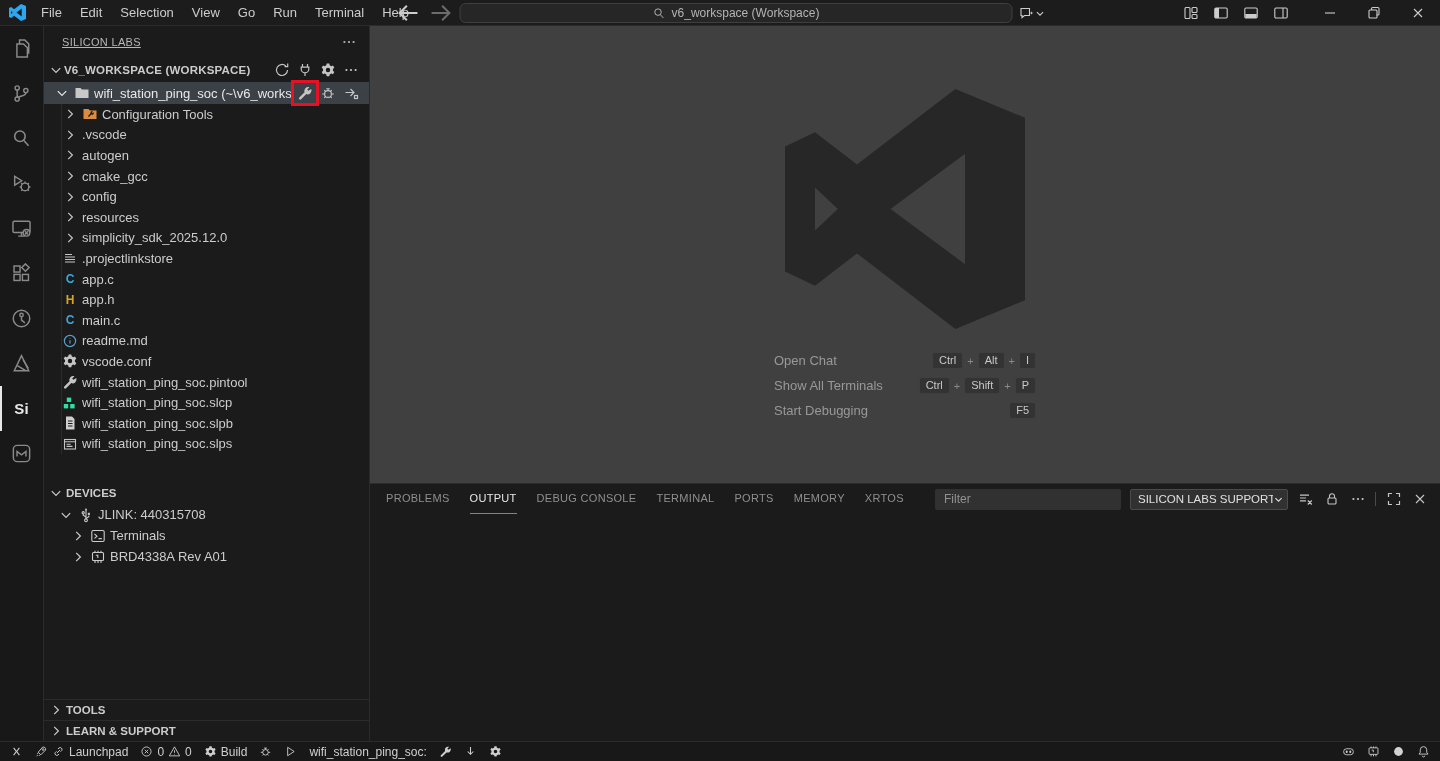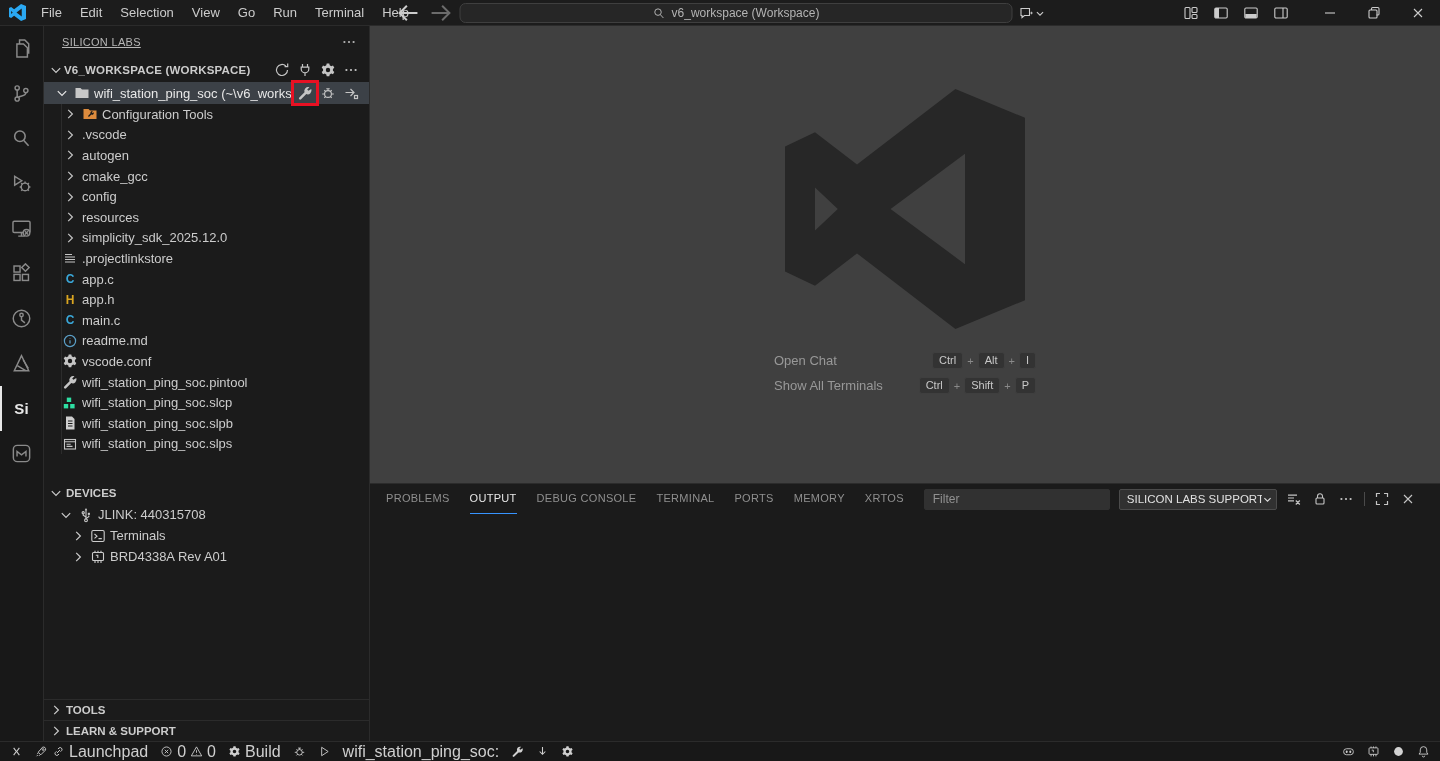--- a/index.html
+++ b/index.html
@@ -84,40 +84,40 @@
   .shortcuts { position:absolute; left:50%; top:322px; transform:translateX(-50%); width:262px; }
   .sc-row { height:25px; display:flex; align-items:center; justify-content:space-between; }
   .sc-label { color:#989898; font-size:13px; }
   .sc-keys { display:flex; align-items:center; gap:4px; }
   .sc-keys kbd { background:#333333; border:1px solid #3f3f3f; border-radius:3px; padding:1px 6px 2px;
     font-family:"Liberation Sans", sans-serif; font-size:11px; color:#c8c8c8; }
   .sc-keys .plus { color:#8a8a8a; font-size:11px; }
 
   
   .panel { height:258px; background:#1b1b1b; border-top:1px solid #2b2b2b; flex:none;
-    display:flex; flex-direction:row; }
+    display:flex; flex-direction:column; }
   .panel-header { height:30px; display:flex; align-items:center; padding-left:16px; flex:none; }
   .panel-tabs { display:flex; height:30px; }
   .panel-tab { margin-right:20px; font-size:11px; letter-spacing:0.3px; color:#8f8f8f;
     line-height:28px; border-bottom:1.5px solid transparent; white-space:nowrap; }
   .panel-tab.active { color:#e7e7e7; border-bottom-color:#3794ff; }
   .panel-right { margin-left:auto; display:flex; align-items:center; gap:9px; padding-right:12px; }
   .filter-input { width:186px; height:21px; background:#313131; border:1px solid #313131; border-radius:2px;
     color:#cccccc; font-size:12px; padding:0 8px; outline:none; font-family:"Liberation Sans", sans-serif; }
   .filter-input::placeholder { color:#919191; }
   .dropdown { width:158px; height:21px; background:#313131; border:1px solid #4b4b4b; border-radius:2px;
     display:flex; align-items:center; padding:0 3px 0 7px; font-size:11.5px; color:#e0e0e0; }
   .dd-label { flex:1; white-space:nowrap; overflow:hidden; }
   .panel-action { width:17px; height:17px; display:flex; align-items:center; justify-content:center; color:#c5c5c5; }
   .sep { width:1px; height:14px; background:#4a4a4a; display:inline-block; }
   .panel-body { flex:1; }
 
   
   .statusbar { height:20px; background:#181818; border-top:1px solid #2b2b2b;
-    display:flex; align-items:center; font-size:16px; color:#cfcfcf; flex:none; padding:0 4px;gap:28px; }
+    display:flex; align-items:center; font-size:12px; color:#cfcfcf; flex:none; padding:0 4px;gap:28px; }
   .st-item { height:20px; display:flex; align-items:center; gap:4px; padding:0 6px; white-space:nowrap; }
   .st-item .icon svg { width:13px; height:13px; }
   .st-right { margin-left:auto; display:flex; }
 </style>
 </head>
 <body>
 
 <div class="window">
 
   <div class="titlebar">
@@ -670,20 +670,26 @@
               </span>
             </div>
             <div class="sc-row">
               <span class="sc-label">Show All Terminals</span>
               <span class="sc-keys">
                 <kbd>Ctrl</kbd>
                 <span class="plus">+</span>
                 <kbd>Shift</kbd>
                 <span class="plus">+</span>
                 <kbd>P</kbd>
+              </span>
+            </div>
+            <div class="sc-row">
+              <span class="sc-label">Start Debugging</span>
+              <span class="sc-keys">
+                <kbd>F5</kbd>
               </span>
             </div>
           </div>
       </div>
       <div class="panel">
         <div class="panel-header">
           <div class="panel-tabs">
               <div class="panel-tab">PROBLEMS</div>
               <div class="panel-tab active">OUTPUT</div>
               <div class="panel-tab">DEBUG CONSOLE</div>

